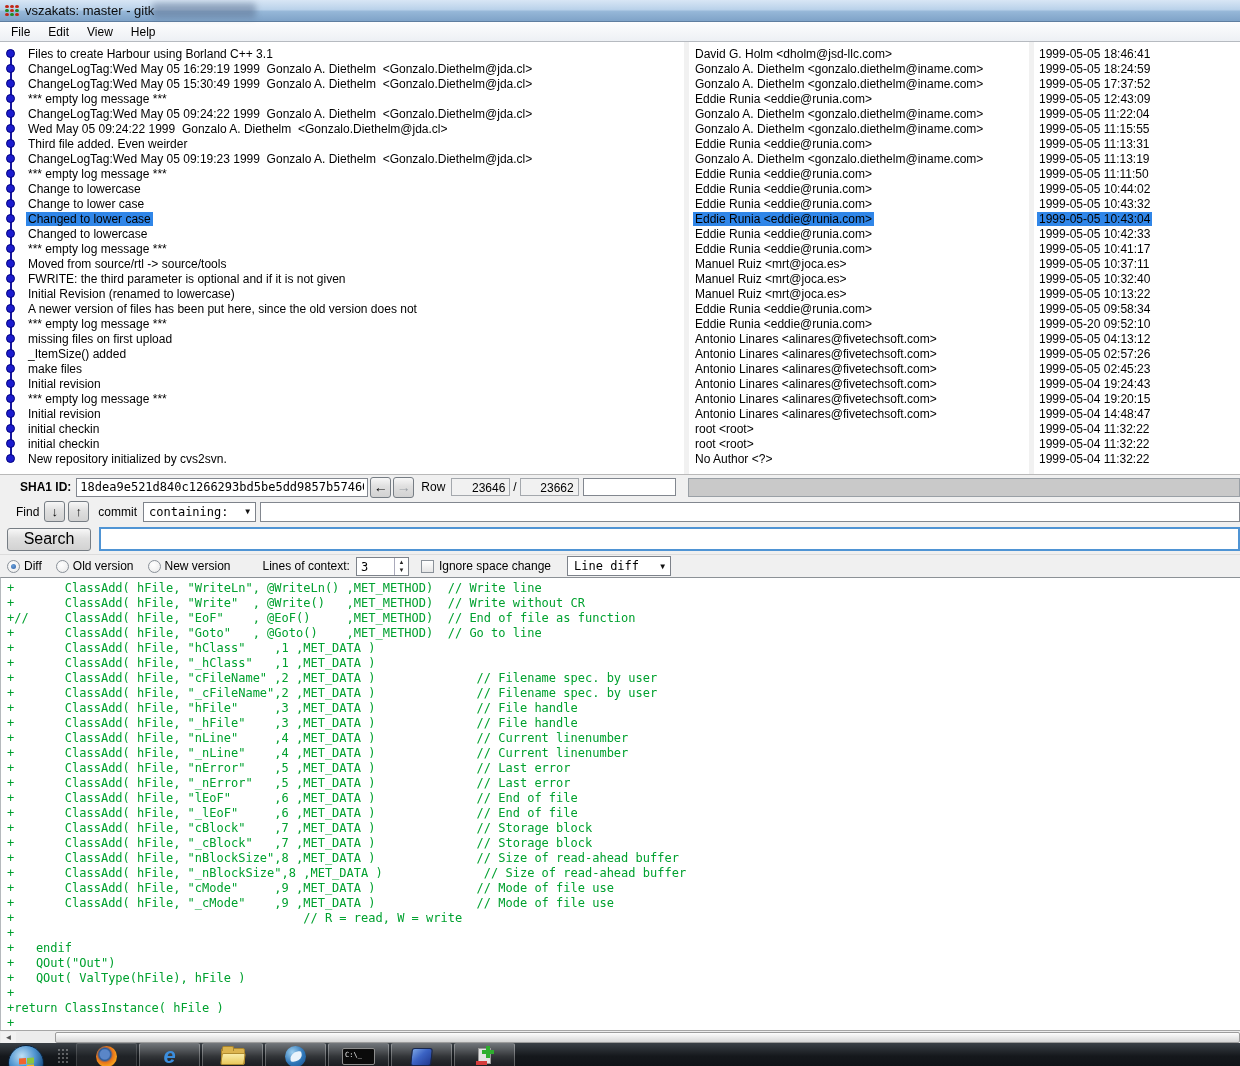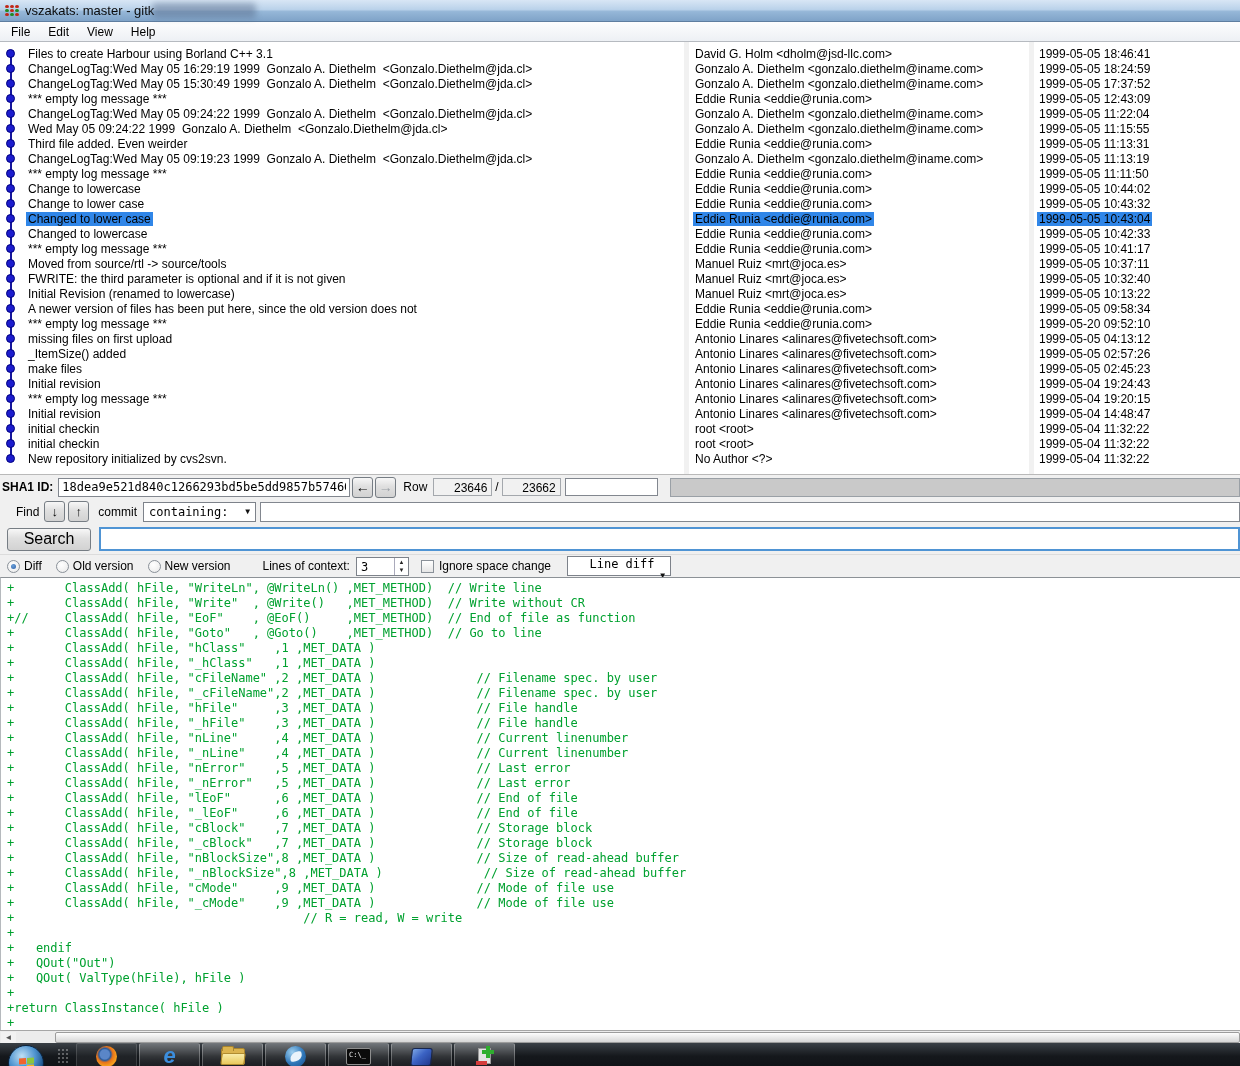--- a/index.html
+++ b/index.html
@@ -44,21 +44,21 @@
   .bar { background: #f0f0f0; display: flex; align-items: center; font-size: 12px; }
   .tk-btn { background: linear-gradient(#f7f7f7,#dfdfdf 45%,#d2d2d2); border: 1px solid #767d84;
     border-radius: 3px; display: flex; align-items: center; justify-content: center; flex: none; }
   .entry { background: #fff; border: 1px solid #82878f; }
   .inset { background: #f1f1f1; border: 1px solid #a4a8ad; }
   .mono { font-family: "DejaVu Sans Mono", "Liberation Mono", monospace; }
   .combo { background: #fff; border: 1px solid #7d828a; height: 20px; display: flex; align-items: center; }
   .combo .caret { margin-left: auto; padding-right: 5px; font-size: 8px; color: #111; }
 
   
-  .sha1bar { height: 25px; flex: none; border-top: 1px solid #b9b9b9; padding-left: 2px; }
+  .sha1bar { height: 25px; flex: none; border-top: 1px solid #b9b9b9; padding-left: 20px; }
   .sha1-label { font-weight: bold; margin-right: 5px; }
   .sha1-input { width: 292px; height: 19px; font-size: 12px; padding: 2px 3px; }
   .nav-btn { width: 21px; height: 21px; margin-left: 2px; font-size: 14px; font-weight: bold; }
   .nav-btn.fwd span { color: #9aa0a6; }
   .row-label { margin: 0 6px 0 7px; }
   .row-box { width: 59px; height: 18px; text-align: right; padding: 2px 4px 0 0; }
   .row-sep { margin: 0 3px; }
   .sha1-extra { width: 93px; height: 18px; margin-left: 4px; }
   .progress-trough { flex: 1; height: 19px; margin-left: 12px; border: 1px solid #9aa0a6;
     background: #c9c9c9; padding: 1px; }
@@ -85,21 +85,21 @@
     background: radial-gradient(circle at 40% 35%, #6aa0d8, #2d5fa8); }
   .radio-label { margin-right: 14px; }
   .ctx-label { margin-left: 18px; margin-right: 6px; }
   .spin { width: 53px; height: 19px; background: #fff; border: 1px solid #7d828a; display: flex; }
   .spin-val { flex: 1; font-size: 12px; padding: 2px 0 0 4px; }
   .spin-btns { width: 14px; border-left: 1px solid #aab; display: flex; flex-direction: column; }
   .spin-btns span { flex: 1; font-size: 6px; line-height: 8px; text-align: center; color: #222; }
   .checkbox { width: 13px; height: 13px; border: 1px solid #8a9199; background: linear-gradient(#fff,#e6e6e6);
     margin: 0 5px 0 12px; flex: none; }
   .ignore-label { margin-right: 16px; }
-  .mode-combo { width: 104px; font-size: 12px; padding-left: 6px; flex-direction: column; }
+  .mode-combo { width: 104px; font-size: 12px; padding-left: 6px; }
 
   
   .diffview { height: 453px; flex: none; background: #fff; border-top: 1px solid #8c9196;
     border-left: 1px solid #b5b9bd; overflow: hidden; padding: 3px 0 0 6px; }
   .diff-line { font-family: "DejaVu Sans Mono", "Liberation Mono", monospace; font-size: 12px;
     line-height: 15px; white-space: pre; color: #00a12f; }
 
   
   .hscroll { height: 13px; flex: none; background: #ececec; border-top: 1px solid #a6a6a6; position: relative; }
   .hs-left { position: absolute; left: 1px; top: 1px; width: 15px; height: 11px; background: #f2f2f2;
@@ -130,21 +130,21 @@
   .ico-folder { width: 24px; height: 17px; position: relative; margin-top: 2px; }
   .ico-folder .back { position: absolute; inset: 0; background: #dcb44e; border: 1px solid #a8842e; border-radius: 2px; }
   .ico-folder .back::before { content: ""; position: absolute; left: 0; top: -3px; width: 10px; height: 4px;
     background: #dcb44e; border: 1px solid #a8842e; border-bottom: none; border-radius: 2px 2px 0 0; }
   .ico-folder .front { position: absolute; left: 0; bottom: 0; width: 100%; height: 12px;
     background: linear-gradient(#f9eca8,#e9c95e); border: 1px solid #b08c30; border-radius: 2px; transform: skewX(-8deg); }
   .ico-tbird { width: 21px; height: 21px; border-radius: 50%; position: relative;
     background: radial-gradient(circle at 35% 30%, #9ed0f0, #2f76b8 55%, #1a4f8a); }
   .ico-tbird::after { content: ""; position: absolute; left: 5px; top: 6px; width: 12px; height: 9px;
     background: #eaf4fb; border-radius: 70% 20% 60% 20%; transform: rotate(-12deg); }
-  .ico-cmd { width: 25px; height: 17px; margin-top: 2px; background: #0b0b0b; border: 1px solid #8e8e8e;
+  .ico-cmd { width: 33px; height: 17px; margin-top: 2px; background: #0b0b0b; border: 1px solid #8e8e8e;
     border-radius: 2px; color: #e8e8e8; font-size: 7px; padding: 2px 0 0 2px; }
   .ico-blueapp { width: 21px; height: 18px; margin-top: 2px; border-radius: 3px; transform: skewX(-6deg);
     background: linear-gradient(135deg, #7ca6e6 0%, #3b63c4 45%, #20398f 100%); border: 1px solid #17264f; }
   .ico-difftool { width: 22px; height: 20px; position: relative; }
   .ico-difftool .doc { position: absolute; left: 4px; top: 2px; width: 13px; height: 16px;
     background: #e3e3e3; border: 1px solid #9a9a9a; }
   .ico-difftool .plus-v { position: absolute; left: 12px; top: 0px; width: 4px; height: 12px; background: #2fae2f; }
   .ico-difftool .plus-h { position: absolute; left: 8px; top: 4px; width: 12px; height: 4px; background: #2fae2f; }
   .ico-difftool .minus { position: absolute; left: 2px; top: 15px; width: 11px; height: 4px; background: #d43c3c; }
 </style>

